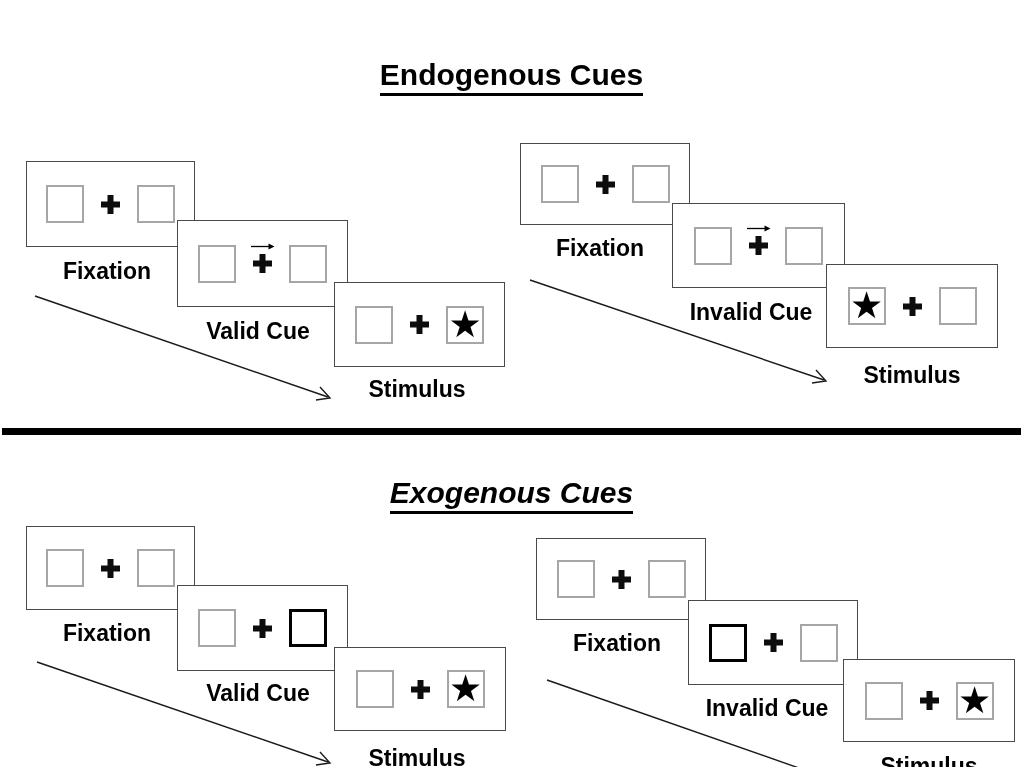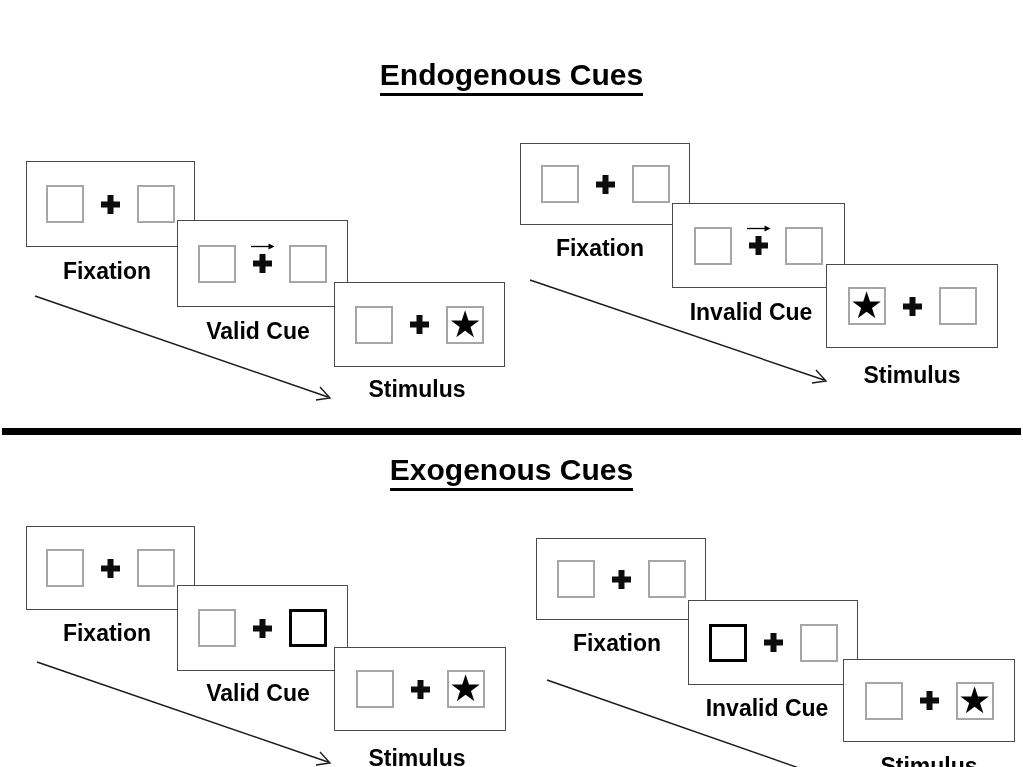--- a/index.html
+++ b/index.html
@@ -4,21 +4,21 @@
 <style>
   html,body{margin:0;padding:0;background:#fff;}
   body{width:1023px;height:767px;position:relative;overflow:hidden;
        font-family:"Liberation Sans","DejaVu Sans",sans-serif;color:#000;}
   .slide{position:absolute;inset:0;margin-top:40px;}
 
   .section-title{position:absolute;left:0;right:0;text-align:center;
        font-size:30px;font-weight:bold;}
   .section-title span{display:inline-block;border-bottom:3px solid #000;padding-bottom:1px;}
   .title-endo{top:18px;}
-  .title-exo{top:413px;}
+  .title-exo{top:436px;font-style:italic;}
 
   .divider{position:absolute;top:388px;left:2px;right:2px;height:7px;background:#000;}
 
   .panel{position:absolute;background:#fff;border:1.5px solid #4a4a4a;
        box-sizing:border-box;display:flex;align-items:center;justify-content:center;gap:17px;}
   .z1{z-index:1}.z2{z-index:2}.z3{z-index:3}
 
   .sq{width:38px;height:38px;box-sizing:border-box;border:2px solid #a6a6a6;
       background:#fff;display:flex;align-items:center;justify-content:center;}
   .sq.bold{border:3.5px solid #000;}

